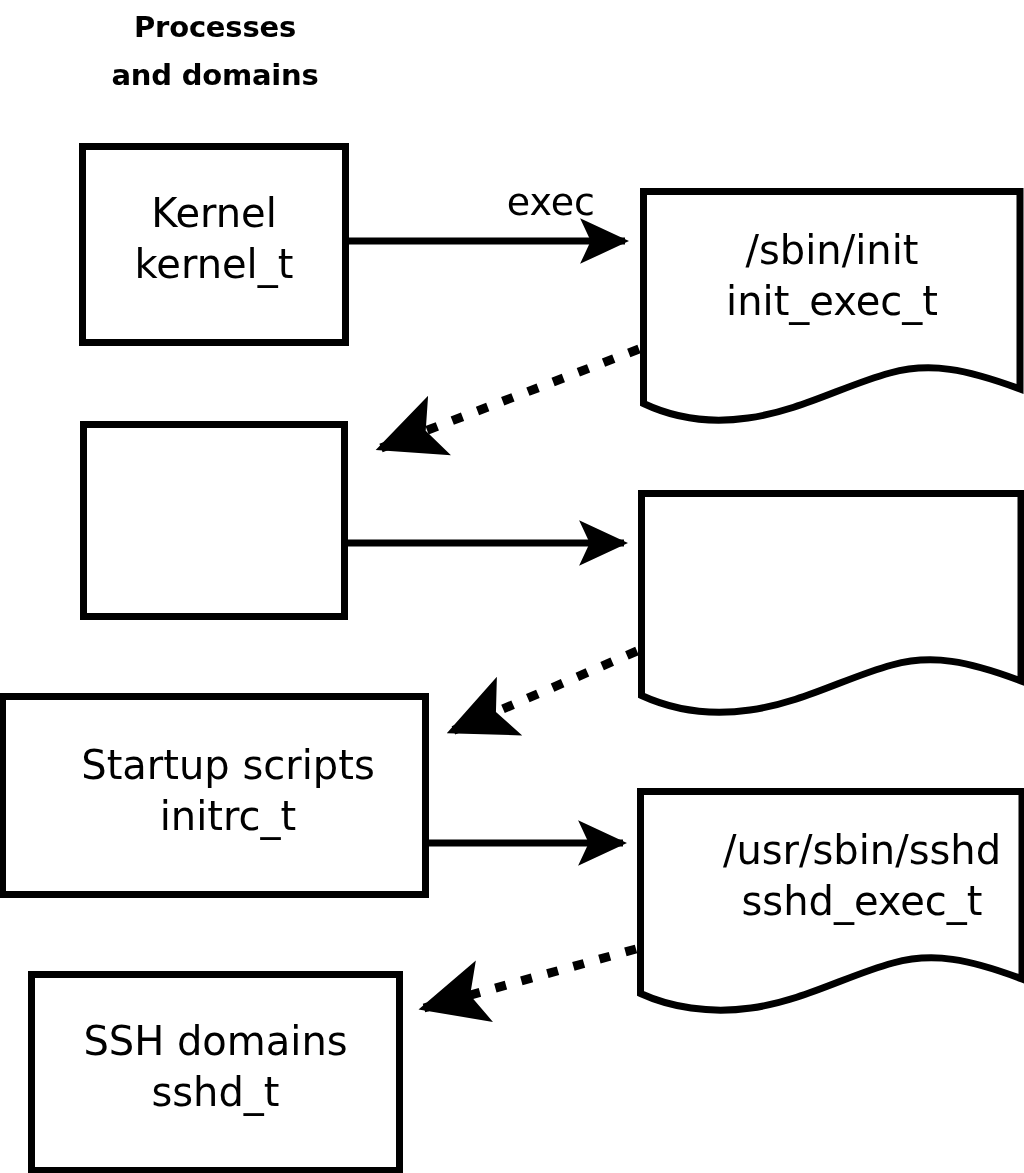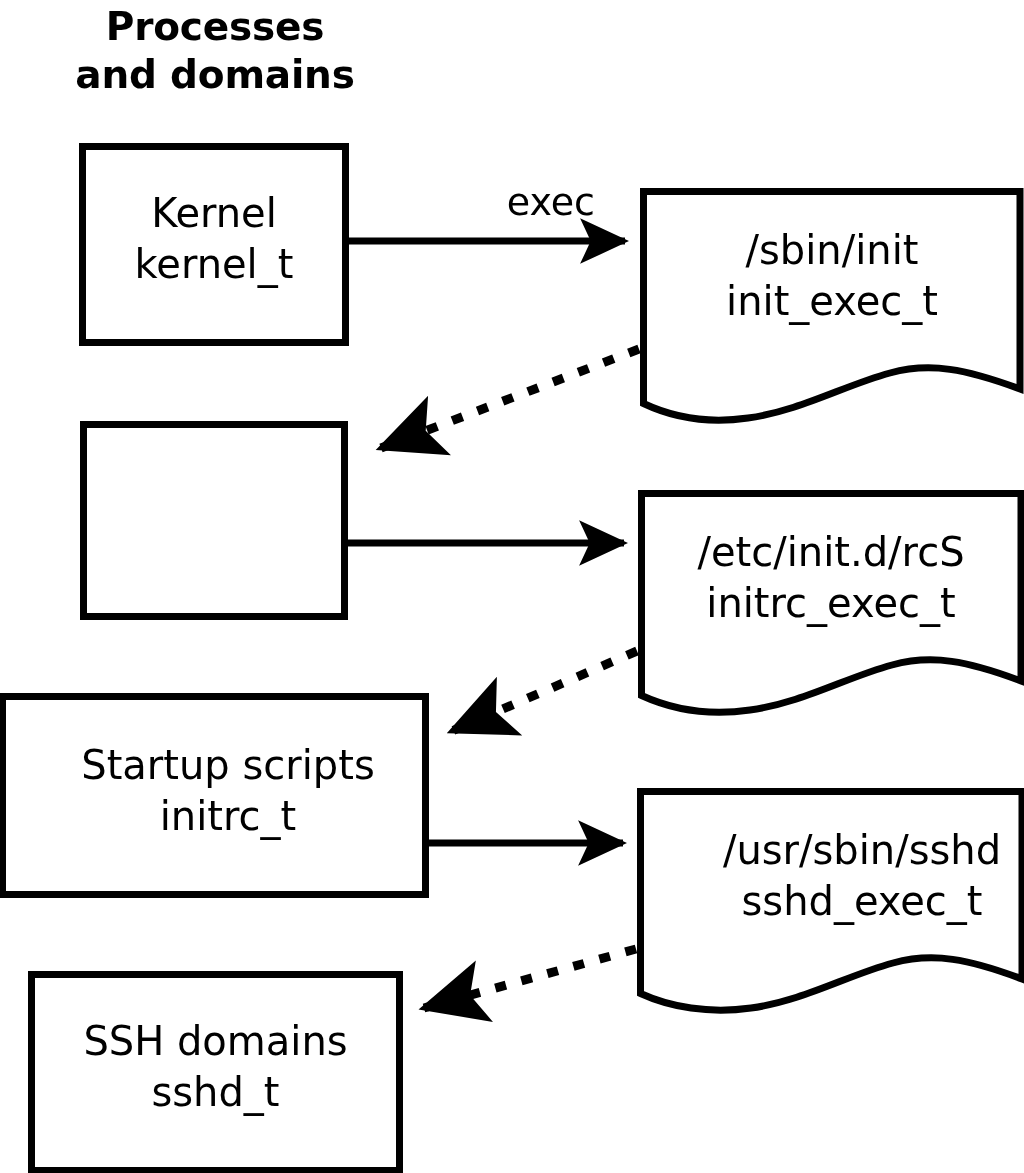--- a/index.html
+++ b/index.html
@@ -23,21 +23,21 @@
     position: absolute;
     left: 0;
     top: 0;
     width: 1024px;
     height: 1173px;
   }
   .col-heading {
     position: absolute;
     text-align: center;
     font-weight: bold;
-    font-size: 39px;
+    font-size: 29px;
     line-height: 48px;
     letter-spacing: -0.2px;
     white-space: pre-line;
   }
   #heading-processes {
     left: 30px;
     top: 3px;
     width: 370px;
   }
   #heading-objects {
@@ -123,21 +123,19 @@
 
   <div class="node-label" style="left:16px; top:740px; width:424px;">Startup scripts
 initrc_t</div>
 
   <div class="node-label" style="left:31px; top:1016px; width:369px;">SSH domains
 sshd_t</div>
 
   <div class="node-label" style="left:644px; top:225px; width:376px;">/sbin/init
 init_exec_t</div>
 
-  <div class="node-label" style="left:642px; top:527px; width:378px;">/etc/init.d/rcS
-initrc_exec_t</div>
 
   <div class="node-label" style="left:672px; top:825px; width:380px;">/usr/sbin/sshd
 sshd_exec_t</div>
 
   <div class="edge-label" style="left:405px; top:182px; width:190px;">exec</div>
 
 </div>
 
 </body></html>

